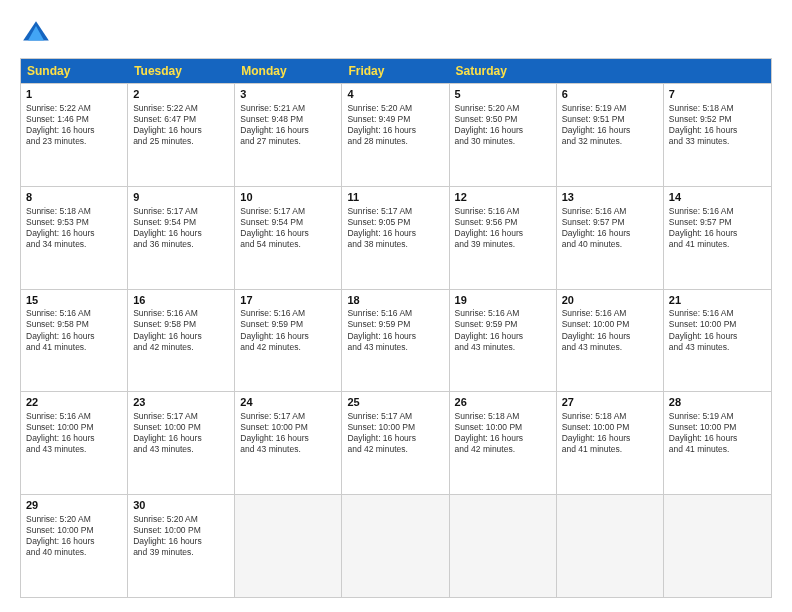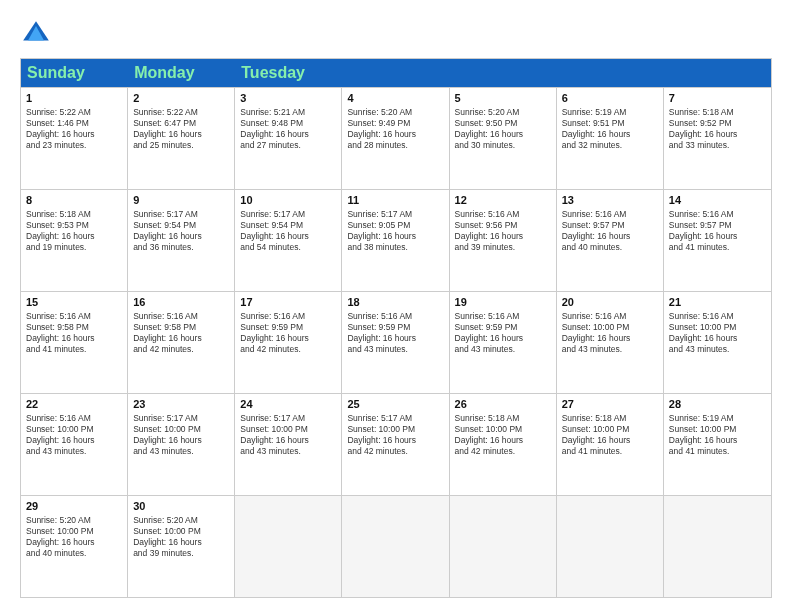--- a/index.html
+++ b/index.html
@@ -60,22 +60,22 @@
       display: flex;
       flex-direction: column;
       border: 1px solid #ccc;
     }
     .cal-header {
       display: grid;
       grid-template-columns: repeat(7, 1fr);
       background: #1565c0;
     }
     .cal-header-cell {
-      color: #86efac;
-      font-size: 16px;
+      color: #fde047;
+      font-size: 12px;
       font-weight: bold;
       padding: 5px 6px;
       text-align: left;
     }
     .cal-body {
       display: flex;
       flex-direction: column;
       flex: 1;
     }
     .cal-row {
@@ -126,22 +126,24 @@
     </div>
     <div class="title-section">
       <div class="month-title"></div>
       <div class="location"></div>
     </div>
   </div>
 
   <div class="calendar">
     <div class="cal-header">
     <div class="cal-header-cell">Sunday</div>
+        <div class="cal-header-cell">Tuesday</div>
         <div class="cal-header-cell">Monday</div>
-        <div class="cal-header-cell">Tuesday</div>
+        <div class="cal-header-cell">Friday</div>
+        <div class="cal-header-cell">Saturday</div>
       </div>
     <div class="cal-body">
     <div class="cal-row">
           <div class="cal-cell">
             <span class="day-num">1</span>
             <div class="cell-text">Sunrise: 5:22 AM</div>
             <div class="cell-text">Sunset: 1:46 PM</div>
             <div class="cell-text">Daylight: 16 hours</div>
             <div class="cell-text">and 23 minutes.</div>
           </div>
@@ -187,21 +189,21 @@
             <div class="cell-text">Daylight: 16 hours</div>
             <div class="cell-text">and 33 minutes.</div>
           </div>
         </div>
         <div class="cal-row">
           <div class="cal-cell">
             <span class="day-num">8</span>
             <div class="cell-text">Sunrise: 5:18 AM</div>
             <div class="cell-text">Sunset: 9:53 PM</div>
             <div class="cell-text">Daylight: 16 hours</div>
-            <div class="cell-text">and 19 minutes.</div>
+            <div class="cell-text">and 34 minutes.</div>
           </div>
           <div class="cal-cell">
             <span class="day-num">9</span>
             <div class="cell-text">Sunrise: 5:17 AM</div>
             <div class="cell-text">Sunset: 9:54 PM</div>
             <div class="cell-text">Daylight: 16 hours</div>
             <div class="cell-text">and 36 minutes.</div>
           </div>
           <div class="cal-cell">
             <span class="day-num">10</span>

